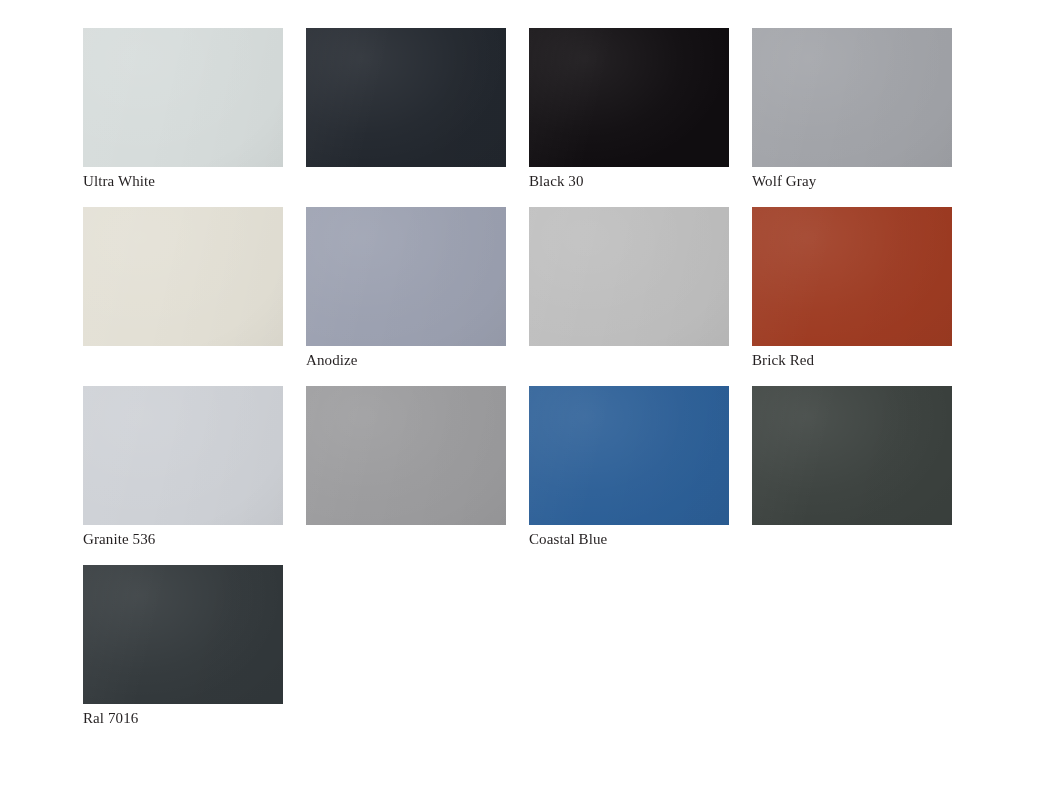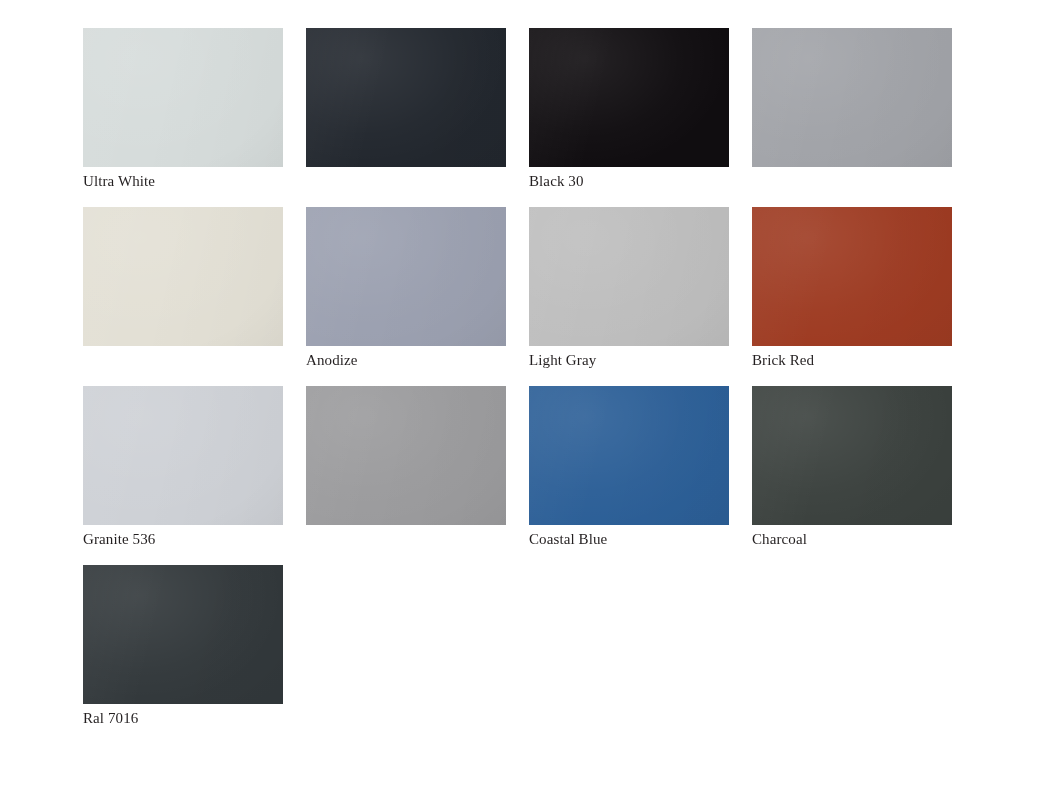--- a/index.html
+++ b/index.html
@@ -71,49 +71,48 @@
       </div>
       <div class="swatch-cell">
         <span class="swatch-chip" style="background-color: rgb(34, 39, 46);"></span>
       </div>
       <div class="swatch-cell">
         <span class="swatch-chip" style="background-color: rgb(16, 13, 16);"></span>
         <span class="swatch-label">Black 30</span>
       </div>
       <div class="swatch-cell">
         <span class="swatch-chip" style="background-color: rgb(161, 163, 168);"></span>
+        <span class="swatch-label">Wolf Gray</span>
       </div>
       <div class="swatch-cell">
         <span class="swatch-chip" style="background-color: rgb(227, 224, 213);"></span>
       </div>
       <div class="swatch-cell">
         <span class="swatch-chip" style="background-color: rgb(155, 160, 176);"></span>
         <span class="swatch-label">Anodize</span>
       </div>
       <div class="swatch-cell">
         <span class="swatch-chip" style="background-color: rgb(190, 190, 190);"></span>
-        <span class="swatch-label">Light Gray</span>
       </div>
       <div class="swatch-cell">
         <span class="swatch-chip" style="background-color: rgb(158, 59, 34);"></span>
         <span class="swatch-label">Brick Red</span>
       </div>
       <div class="swatch-cell">
         <span class="swatch-chip" style="background-color: rgb(206, 209, 214);"></span>
         <span class="swatch-label">Granite 536</span>
       </div>
       <div class="swatch-cell">
         <span class="swatch-chip" style="background-color: rgb(155, 155, 157);"></span>
       </div>
       <div class="swatch-cell">
         <span class="swatch-chip" style="background-color: rgb(44, 95, 151);"></span>
         <span class="swatch-label">Coastal Blue</span>
       </div>
       <div class="swatch-cell">
         <span class="swatch-chip" style="background-color: rgb(59, 65, 62);"></span>
-        <span class="swatch-label">Charcoal</span>
       </div>
       <div class="swatch-cell">
         <span class="swatch-chip" style="background-color: rgb(50, 56, 59);"></span>
         <span class="swatch-label">Ral 7016</span>
       </div>
     </div>
 </div>
 
 </body></html>

